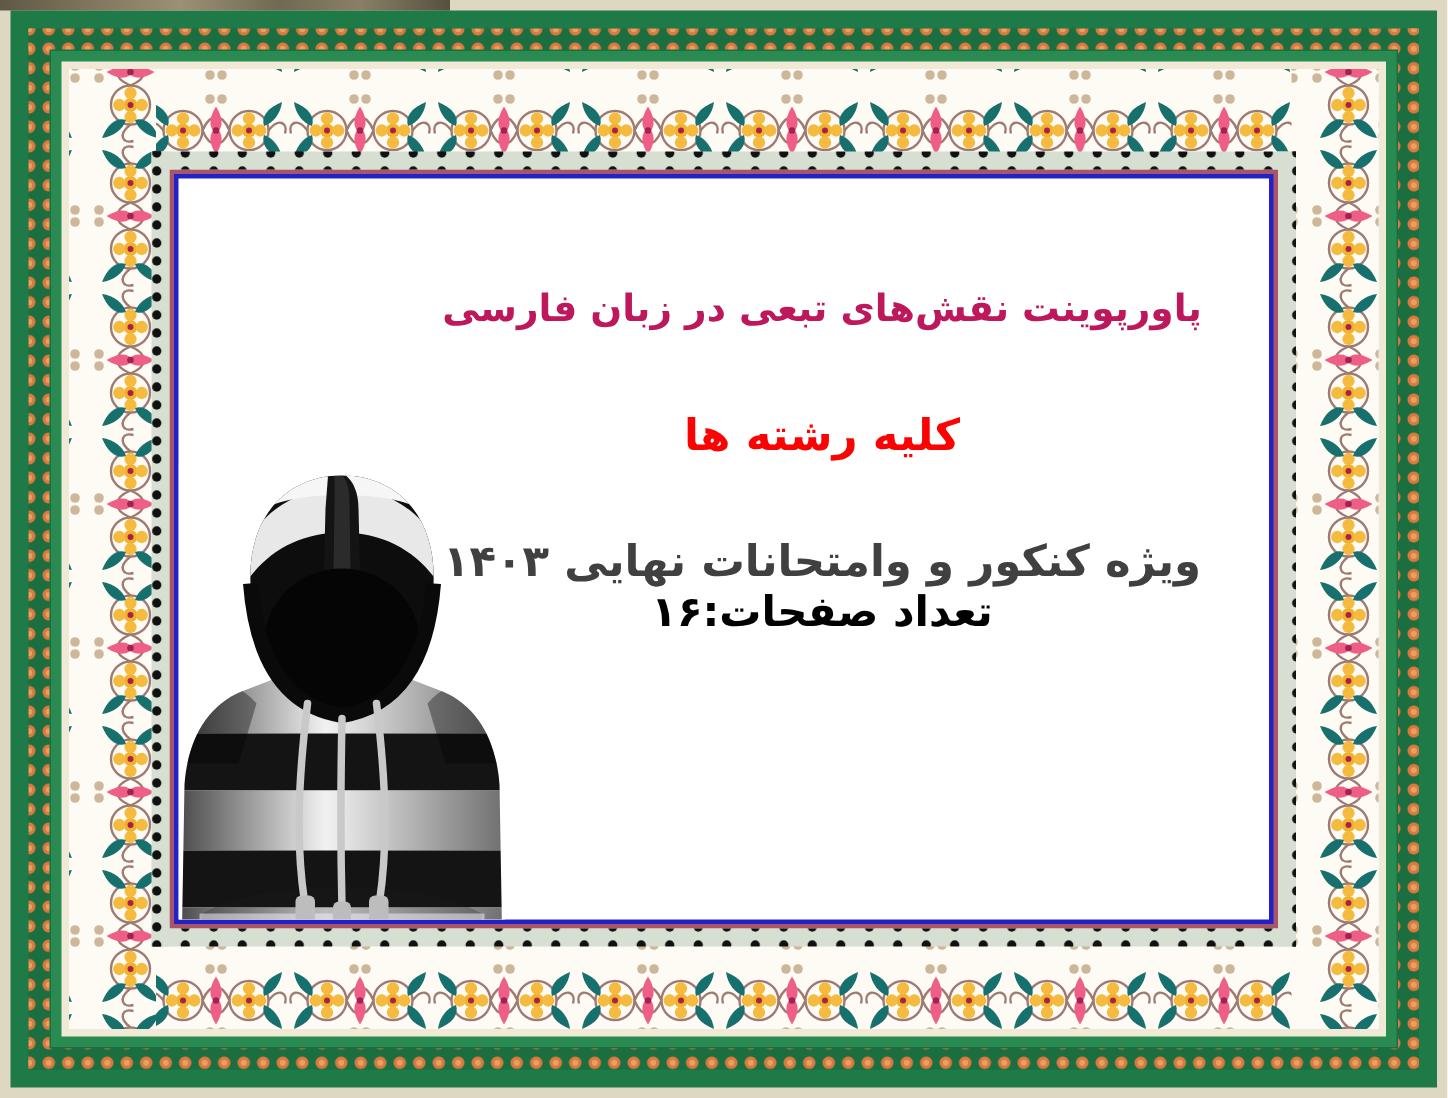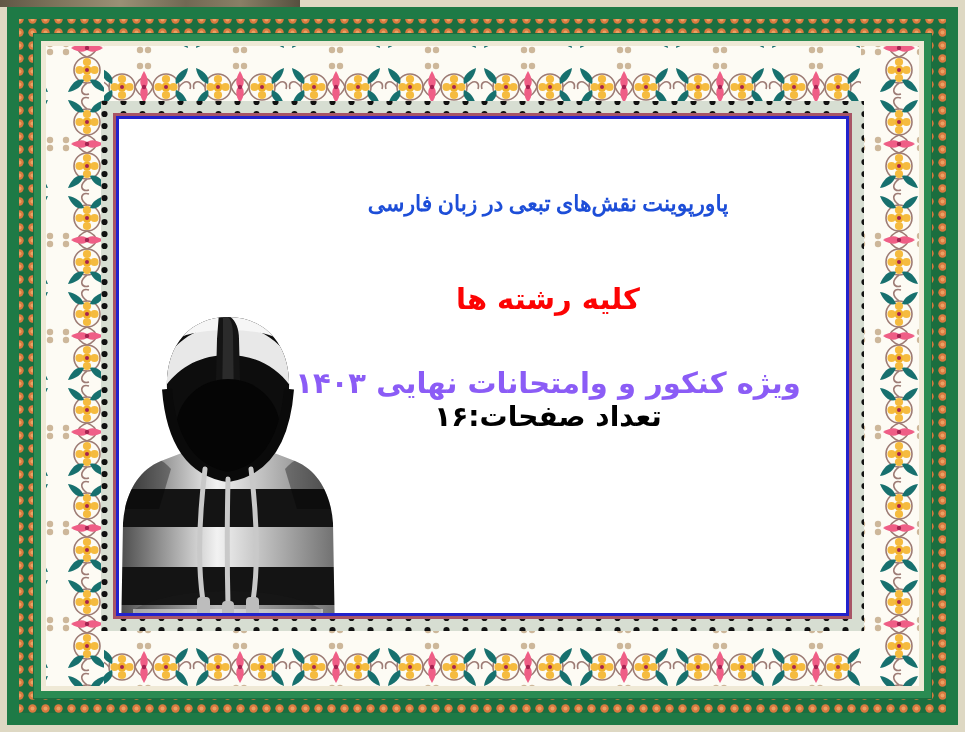--- a/index.html
+++ b/index.html
@@ -25,26 +25,26 @@
   #maroon2{position:absolute;left:113px;top:113px;right:113px;bottom:113px;background:#a85566;}
   #bluerule{position:absolute;left:116px;top:116px;right:116px;bottom:116px;background:#2222cc;}
   #canvas{position:absolute;left:119px;top:119px;right:119px;bottom:119px;background:#ffffff;overflow:hidden;}
 
   svg.patsvg{position:absolute;left:0;top:0;width:965px;height:732px;pointer-events:none;}
 
   
   #textwrap{position:absolute;right:18px;top:72px;width:560px;text-align:center;
             direction:rtl;unicode-bidi:bidi-override;}
   .tline{font-weight:bold;line-height:1.18;white-space:nowrap;}
-  #line-title{font-size:22px;color:#1d4ed8;letter-spacing:0px;font-family:Liberation Serif, serif;}
+  #line-title{font-size:25px;color:#be185d;letter-spacing:0px;}
   .gap-a{height:52px;}
   #line-red1{font-size:29px;color:#fc0303;}
-  #line-red2{font-size:29px;color:#fc0303;margin-top:13px;}
+  #line-red2{font-size:29px;color:#fc0303;}
   .gap-b{height:50px;}
-  #line-blue{font-size:29px;color:#8b5cf6;}
+  #line-blue{font-size:29px;color:#404040;}
   #line-magenta{font-size:28px;color:#000000;}
 
   
   #photo{position:absolute;left:0px;top:190px;width:218px;height:423px;}
   #photo svg{display:block;}
 </style>
 </head>
 <body>
 
 <div id="slide">

